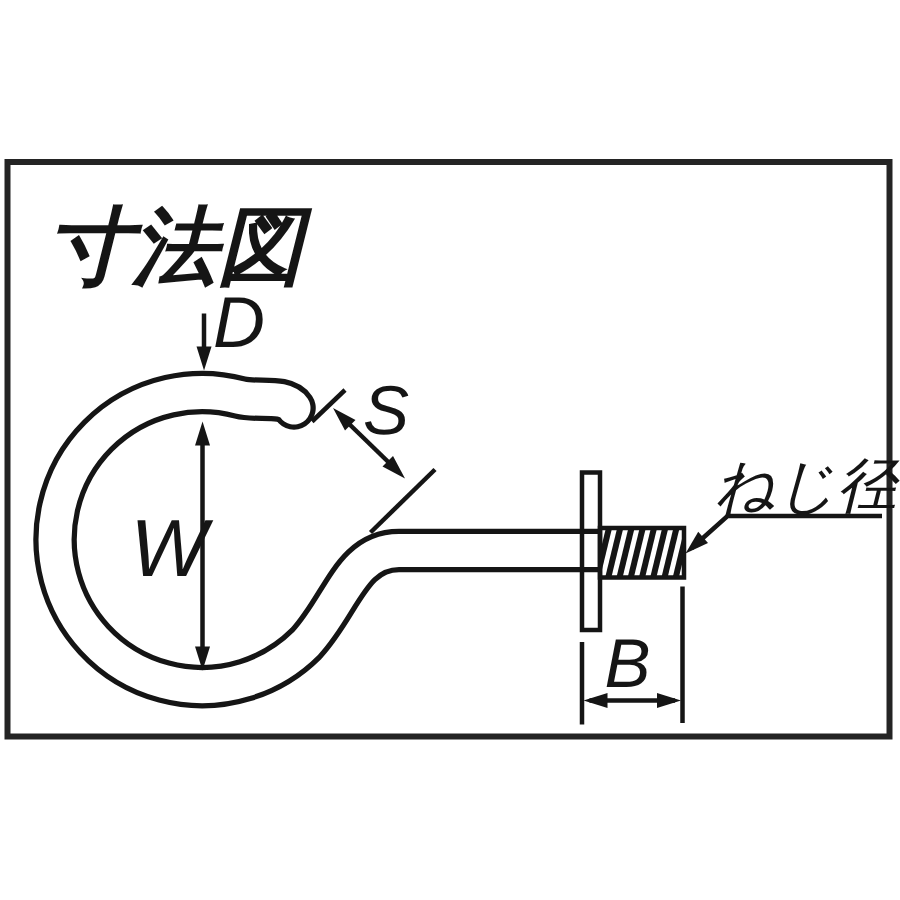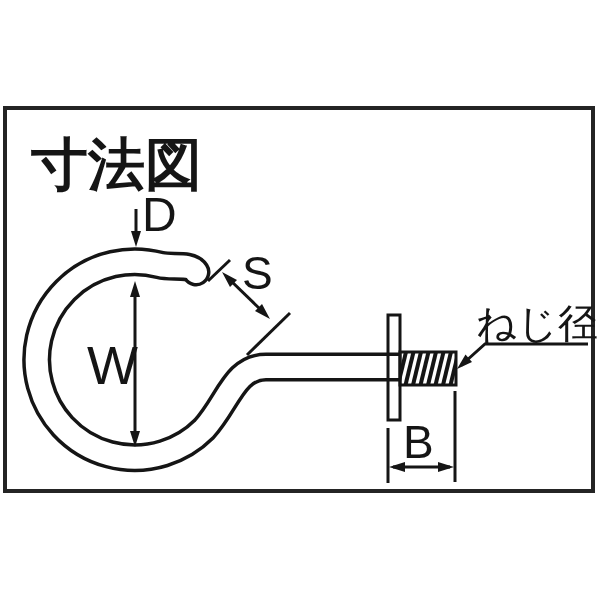--- a/index.html
+++ b/index.html
@@ -8,20 +8,21 @@
     width: 600px;
     height: 600px;
     background: #ffffff;
     font-family: "Liberation Sans", sans-serif;
   }
   .stage {
     position: relative;
     width: 600px;
     height: 600px;
     background: #ffffff;
+    font-style: italic;
   }
   svg { display: block; }
   .frame {
     fill: none;
     stroke: #242424;
     stroke-width: 4;
   }
   .wire-outer {
     fill: none;
     stroke: #151515;

